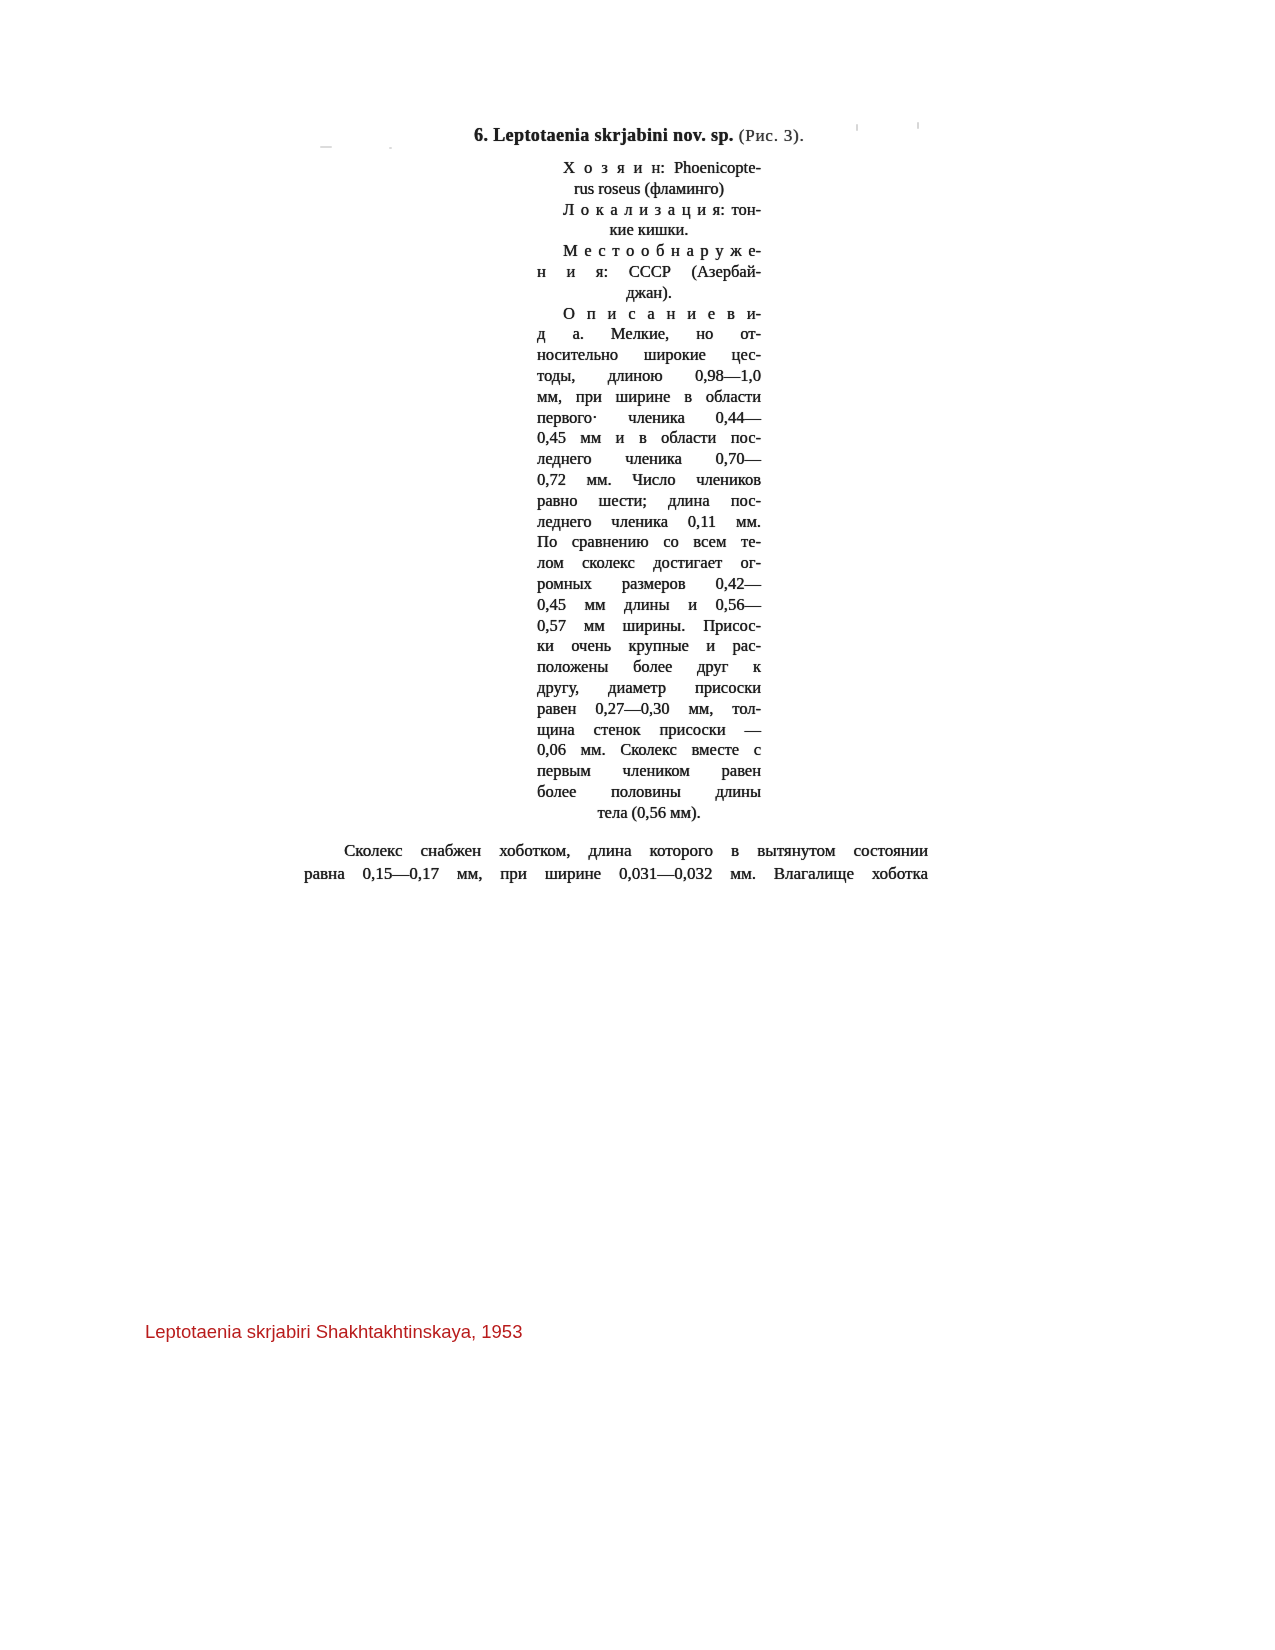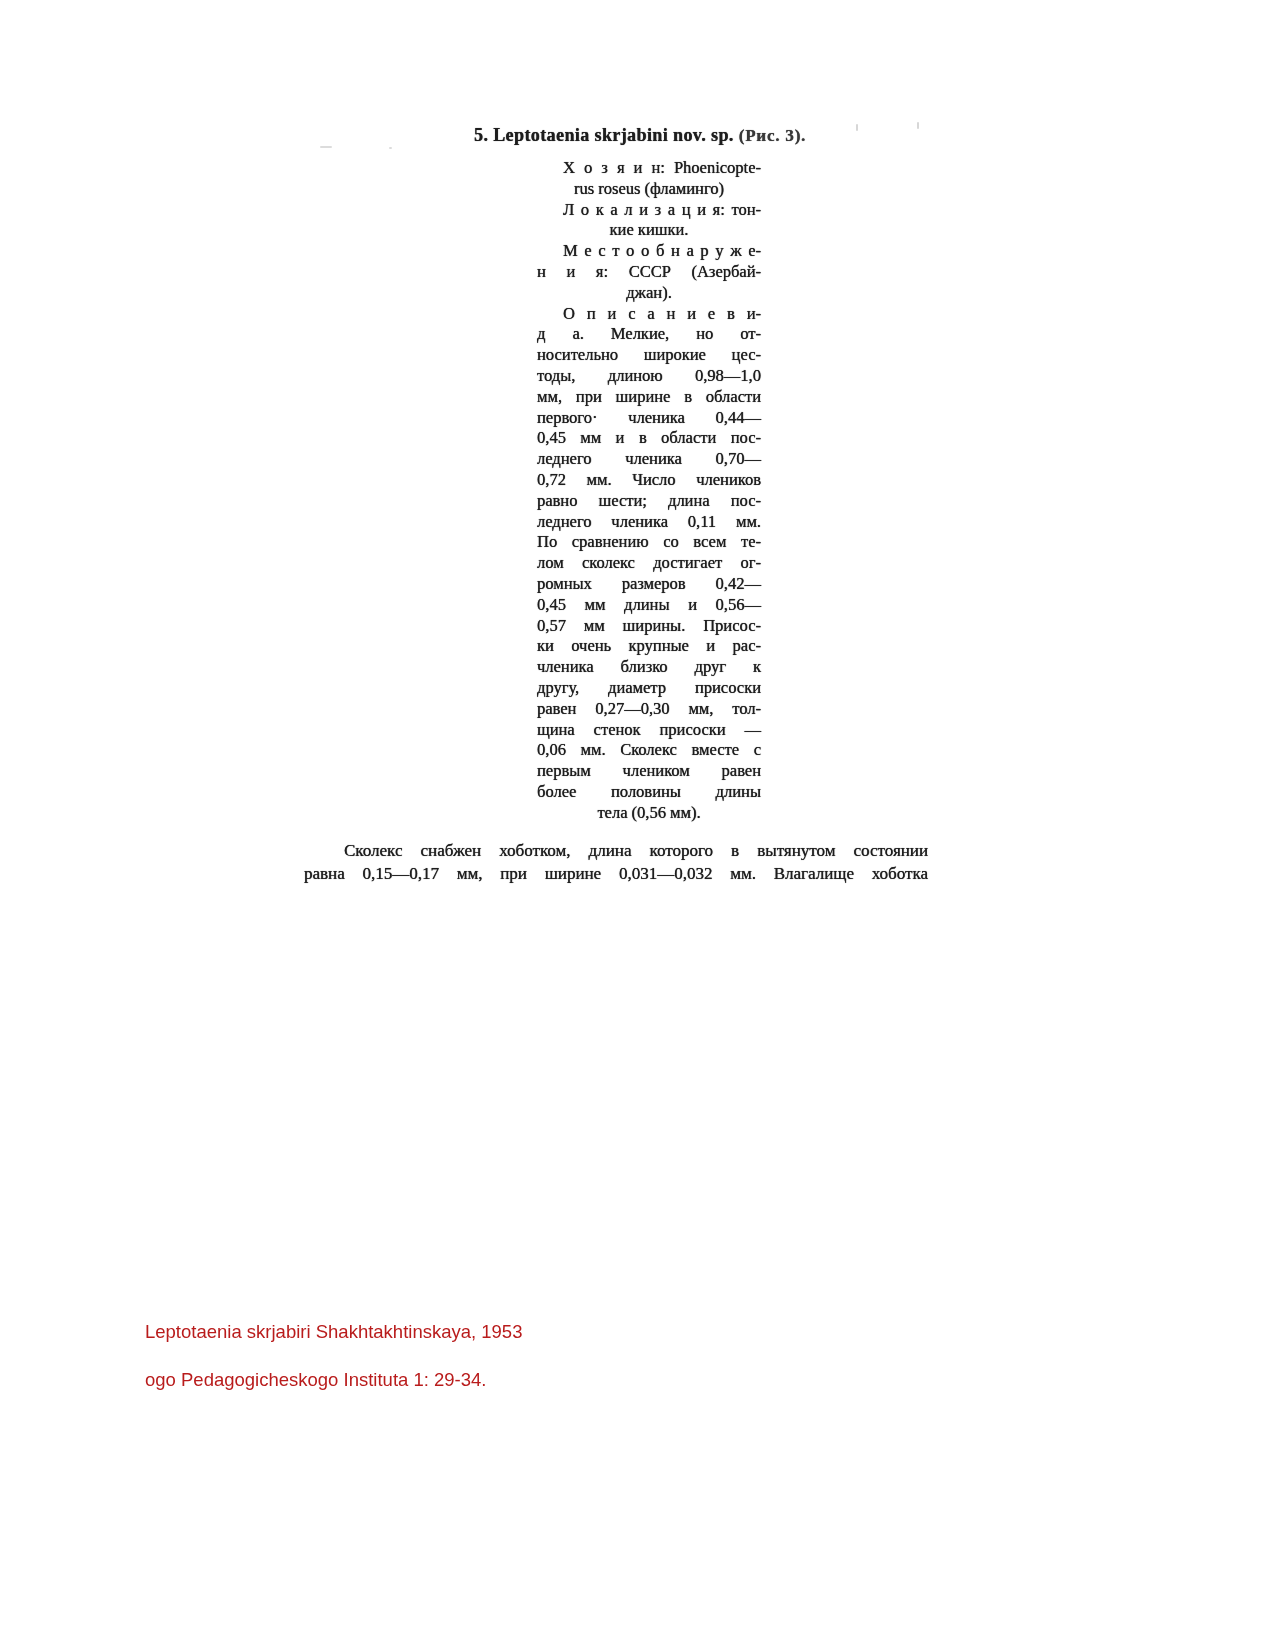--- a/index.html
+++ b/index.html
@@ -18,21 +18,21 @@
     color:#1d1d1d;
     filter: blur(0.2px);
   }
   .scan-area .ink { text-shadow: 0 0 0.8px rgba(25,25,25,0.85), 0.4px 0.4px 0.5px rgba(0,0,0,0.35); }
 
   .scan-title {
     position:absolute; left:474px; top:125px;
     font-size:18px; font-weight:bold; letter-spacing:0.4px;
     white-space:nowrap;
   }
-  .scan-title .t-fig { font-weight:bold; font-size:17px; opacity:0.88; letter-spacing:0.8px;margin-top:24px; }
+  .scan-title .t-fig { font-weight:normal; font-size:17px; opacity:0.88; letter-spacing:0.8px;margin-top:24px; }
 
   .scan-col {
     position:absolute; left:537px; top:158px; width:224px;
     font-size:16.5px; line-height:20.8px;
   }
   .scan-para {
     position:absolute; left:304px; top:839px; width:624px;
     font-size:17px; line-height:23px;
   }
   .line { text-align:center; white-space:normal; }
@@ -57,21 +57,21 @@
   .citation { margin-top:25px; font-size:18.5px; line-height:23.5px; }
 </style>
 </head>
 <body>
 
 <div class="page">
 
   <div class="scan-area">
 
     <div class="scan-title ink">
-      <span class="t-main">5. Leptotaenia skrjabini nov. sp.</span>
+      <span class="t-main">6. Leptotaenia skrjabini nov. sp.</span>
       <span class="t-fig">(Рис. 3).</span>
     </div>
 
     <div class="scan-col ink">
         <div class="line j i">Х о з я и н:  Phoenicopte-</div>
         <div class="line">rus roseus (фламинго)</div>
         <div class="line j i">Л о к а л и з а ц и я: тон-</div>
         <div class="line">кие кишки.</div>
         <div class="line j i">М е с т о  о б н а р у ж е-</div>
         <div class="line j">н и я:  СССР  (Азербай-</div>
@@ -86,21 +86,21 @@
         <div class="line j">леднего членика 0,70—</div>
         <div class="line j">0,72 мм. Число члеников</div>
         <div class="line j">равно шести; длина пос-</div>
         <div class="line j">леднего членика 0,11 мм.</div>
         <div class="line j">По сравнению со всем те-</div>
         <div class="line j">лом сколекс достигает ог-</div>
         <div class="line j">ромных размеров 0,42—</div>
         <div class="line j">0,45 мм длины и 0,56—</div>
         <div class="line j">0,57 мм ширины. Присос-</div>
         <div class="line j">ки очень крупные и рас-</div>
-        <div class="line j">членика близко друг к</div>
+        <div class="line j">положены более друг к</div>
         <div class="line j">другу, диаметр присоски</div>
         <div class="line j">равен 0,27—0,30 мм, тол-</div>
         <div class="line j">щина стенок присоски —</div>
         <div class="line j">0,06 мм. Сколекс вместе с</div>
         <div class="line j">первым члеником равен</div>
         <div class="line j">более половины длины</div>
         <div class="line">тела (0,56 мм).</div>
       </div>
 
     <div class="scan-para ink">
@@ -110,17 +110,16 @@
 
     <div class="speck s1"></div>
     <div class="speck s2"></div>
     <div class="speck s3"></div>
     <div class="speck s4"></div>
   </div>
 
   <div class="footer">
     <div class="species-line">Leptotaenia skrjabiri Shakhtakhtinskaya, 1953</div>
     <div class="citation">
-      <div>ogo Pedagogicheskogo Instituta 1: 29-34.</div>
     </div>
   </div>
 
 </div>
 
 </body></html>

